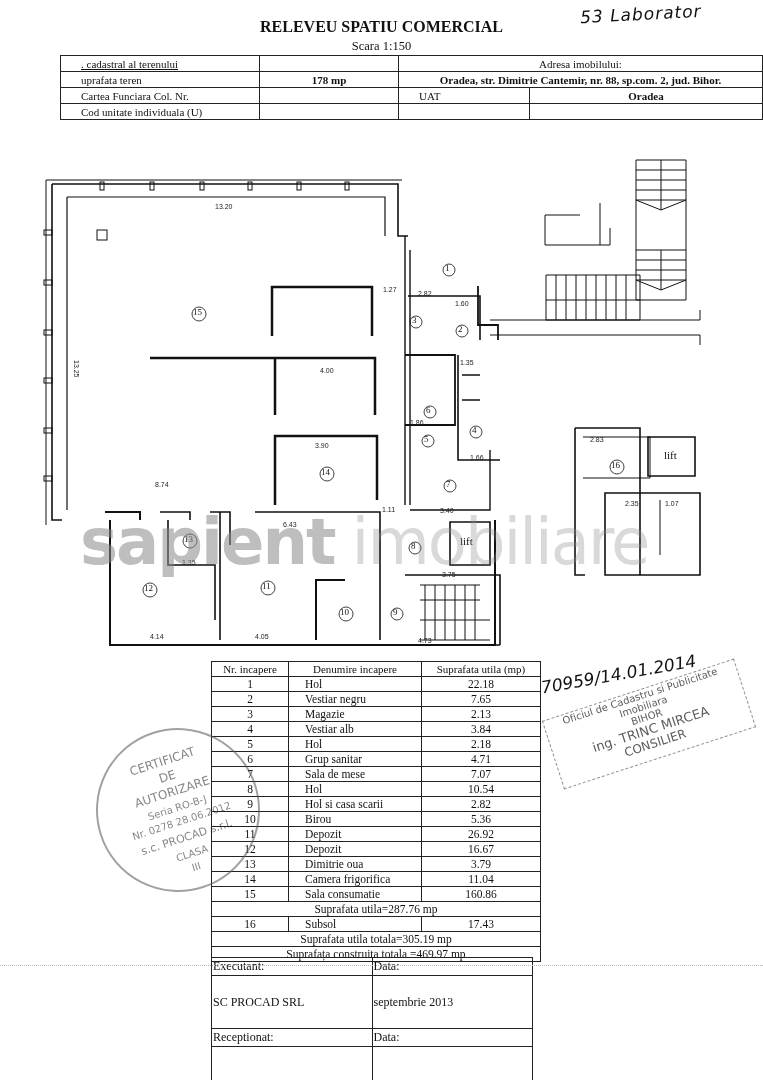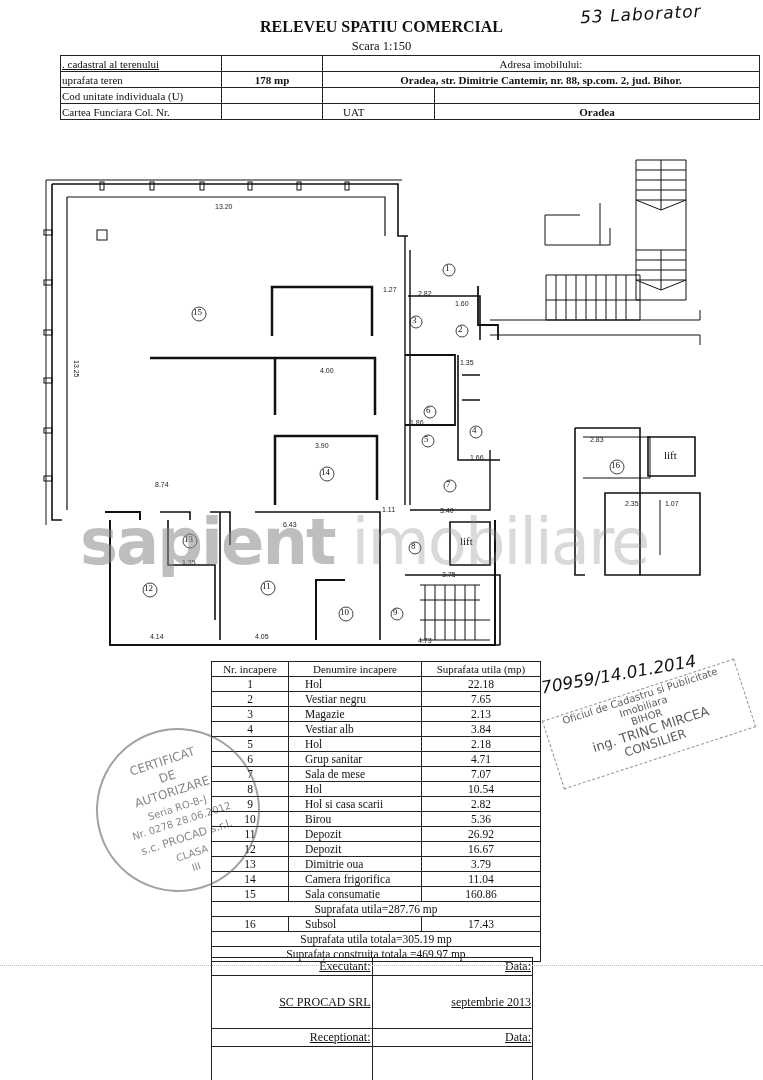--- a/index.html
+++ b/index.html
@@ -3,32 +3,32 @@
 <meta charset="utf-8">
 <style>
   html,body{margin:0;padding:0;background:#fff;}
   body{width:763px;height:1080px;position:relative;overflow:hidden;font-family:"Liberation Serif",serif;color:#111;}
   .abs{position:absolute;}
   .title{left:0;width:763px;top:18px;text-align:center;font-weight:bold;font-size:16px;}
   .title span{}
   .scale{left:0;width:763px;top:39px;text-align:center;font-weight:normal;font-size:12.5px;}
   .handnote{left:580px;top:4px;font-family:"DejaVu Sans",sans-serif;font-size:17px;font-style:italic;transform:rotate(-3deg);letter-spacing:1px;}
   table.info{position:absolute;left:60px;top:55px;border-collapse:collapse;font-size:11px;}
-  table.info td{border:1px solid #222;padding:0 1px;height:15px;line-height:14px;white-space:nowrap;}
+  table.info td{border:1px solid #222;padding:0 20px;height:15px;line-height:14px;white-space:nowrap;}
   table.info td.bold{font-weight:bold;text-align:center;}
   .plan{position:absolute;left:0;top:150px;}
   table.rooms{position:absolute;left:211px;top:661px;border-collapse:collapse;font-size:11.5px;width:330px;}
   table.rooms td{border:1px solid #222;height:14px;line-height:13px;padding:0 4px;}
   table.rooms td.c{text-align:center;}
   table.rooms td.nr{width:68px;text-align:center;}
   table.rooms td.nm{width:112px;padding-left:16px;}
   table.rooms td.sz{text-align:center;}
   table.rooms .hdr td{font-size:11px;}
   table.foot{position:absolute;left:211px;top:957px;border-collapse:collapse;font-size:12px;width:322px;}
-  table.foot td{border:1px solid #222;text-align:right;width:50%;text-decoration:underline;}
+  table.foot td{border:1px solid #222;text-align:left;width:50%;}
   .stamp1{left:96px;top:728px;width:160px;height:160px;border:2px solid #555;border-radius:50%;opacity:.55;transform:rotate(-18deg);}
   .stamp1 .t{position:absolute;left:0;width:100%;text-align:center;font-family:"DejaVu Sans",sans-serif;color:#222;}
   .stamp2{left:548px;top:688px;width:200px;height:70px;border:1px dashed #777;transform:rotate(-18deg);opacity:.8;font-family:"DejaVu Sans",sans-serif;font-size:10px;color:#333;text-align:center;}
   .reg{left:540px;top:664px;font-family:"DejaVu Sans",sans-serif;font-size:17px;font-style:italic;transform:rotate(-10deg);}
   .watermark{left:80px;top:505px;font-family:"DejaVu Sans",sans-serif;font-size:64px;font-weight:bold;color:#8a8a8a;opacity:.55;letter-spacing:-2px;white-space:nowrap;}
   .watermark .light{font-weight:normal;opacity:.6;margin-left:17px;}
   .speck{left:0;top:965px;width:763px;height:4px;border-top:1px dotted #bbb;}
 </style>
 </head>
 <body>
@@ -43,30 +43,30 @@
     <td style="width:158px;text-decoration:underline">. cadastral al terenului</td>
     <td style="width:98px"></td>
     <td colspan="2" style="text-align:center;width:434px">Adresa imobilului:</td>
   </tr>
   <tr>
     <td>uprafata teren</td>
     <td class="bold">178 mp</td>
     <td colspan="2" class="bold">Oradea, str. Dimitrie Cantemir, nr. 88, sp.com. 2, jud. Bihor.</td>
   </tr>
   <tr>
+    <td>Cartea Funciara Col. Nr.</td>
+    <td></td>
+    <td style="width:90px;padding-left:20px">UAT</td>
+    <td class="bold">Oradea</td>
+  </tr>
+  <tr>
     <td>Cod unitate individuala (U)</td>
     <td></td>
     <td></td>
     <td></td>
-  </tr>
-  <tr>
-    <td>Cartea Funciara Col. Nr.</td>
-    <td></td>
-    <td style="width:90px;padding-left:20px">UAT</td>
-    <td class="bold">Oradea</td>
   </tr>
 </tbody>
   </table>
 
 <svg class="plan" width="763" height="510" viewBox="0 150 763 510" font-family="Liberation Sans, sans-serif">
   <g stroke="#111" fill="none" stroke-width="1.6">
 
     <path d="M52 184 L398 184 L398 236 L408 236"></path>
     <path d="M46 180 L402 180" stroke-width="1"></path>
     <path d="M52 184 L52 520 L62 520"></path>

